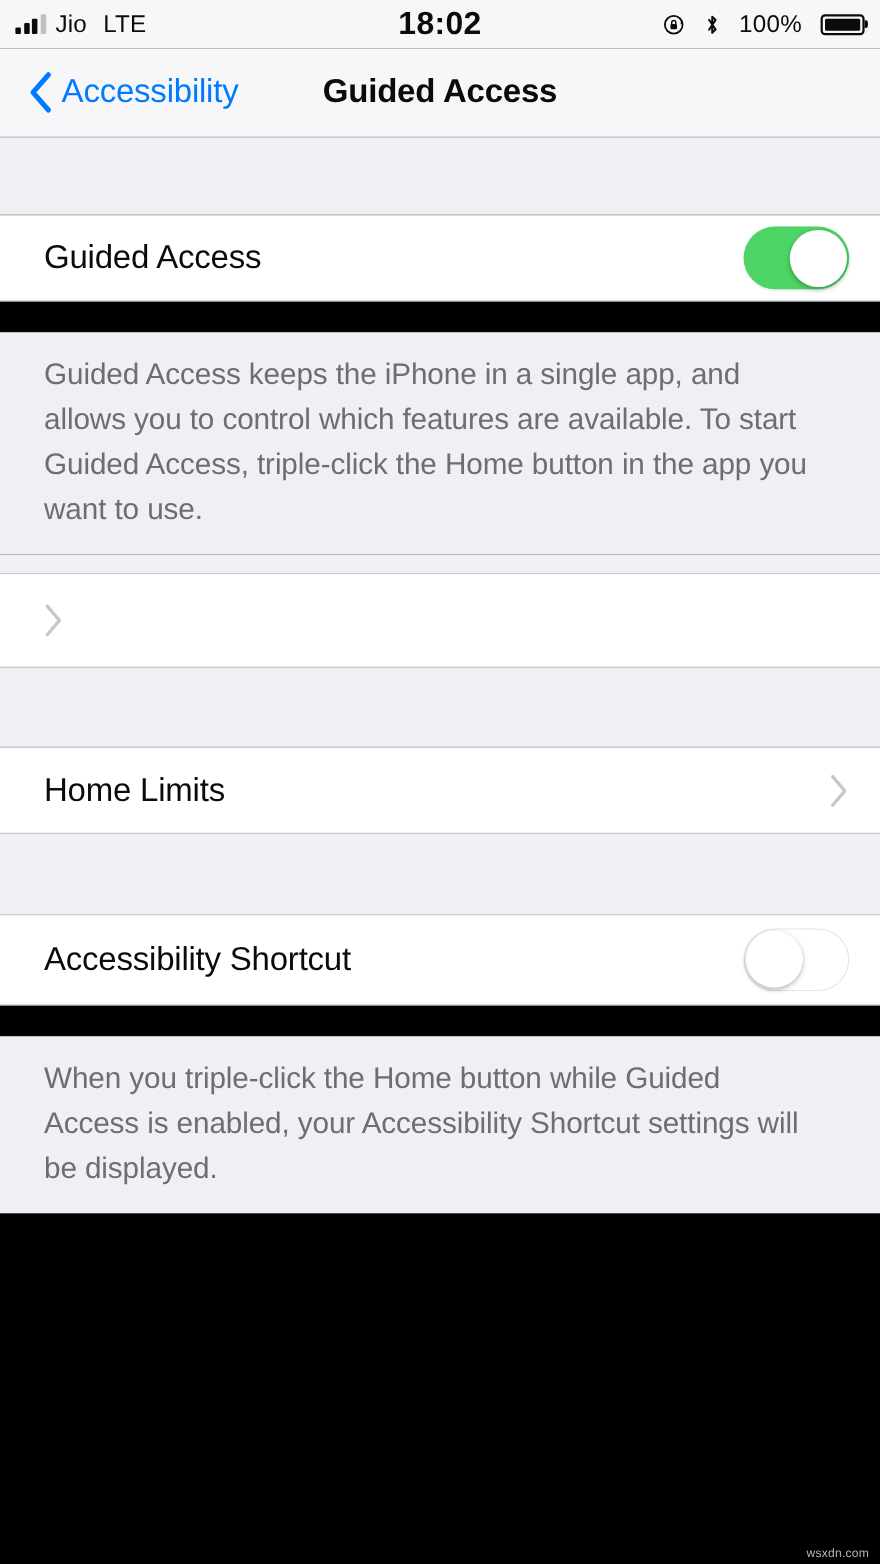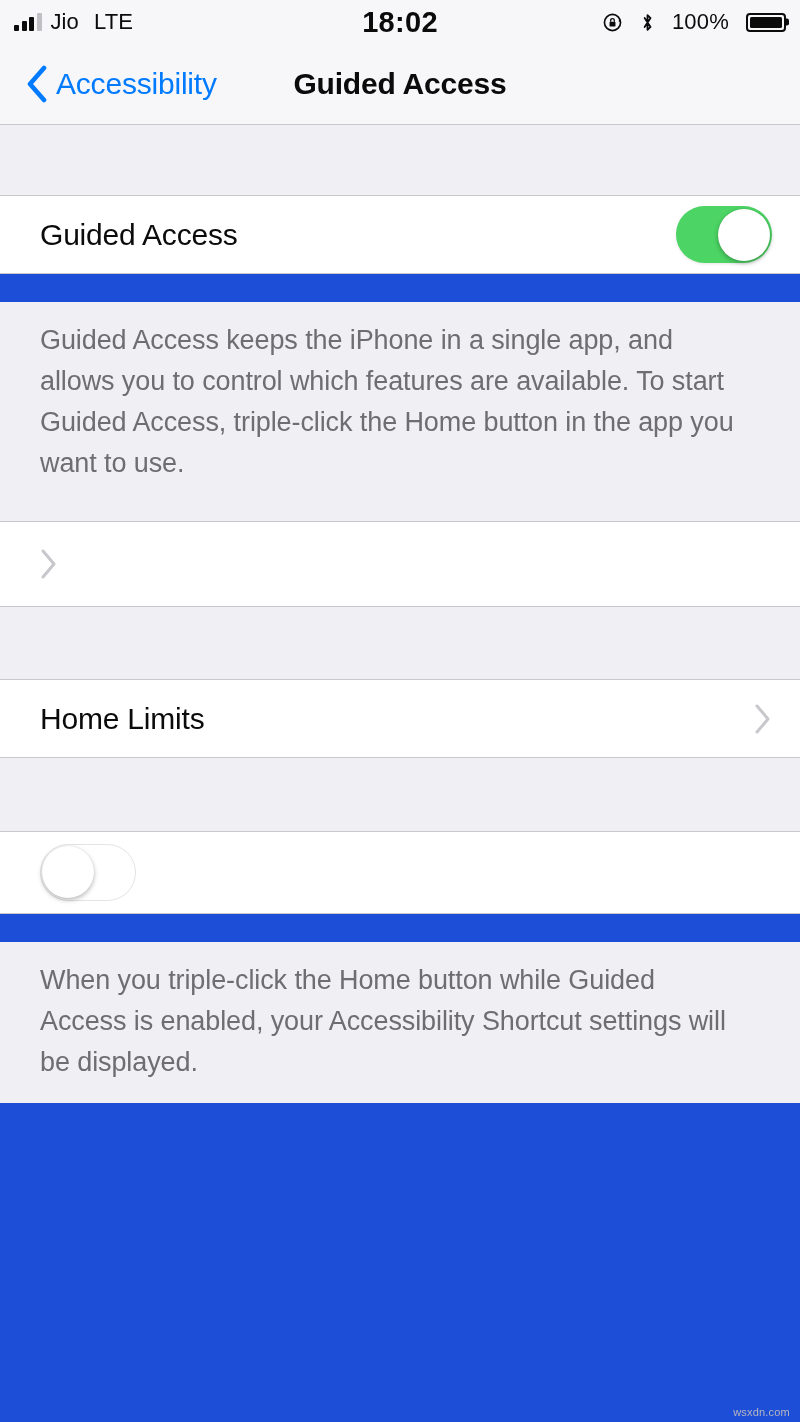--- a/index.html
+++ b/index.html
@@ -6,21 +6,21 @@
   html, body {
     width:800px; height:1422px;
     background:#EFEFF4;
     font-family:"Liberation Sans", sans-serif;
     -webkit-font-smoothing:antialiased;
     overflow:hidden;
   }
   #screen {
     position:relative;
     width:800px; height:1422px;
-    background:#1d4ed8;
+    background:#000000;
   }
 
   
   .statusbar {
     position:absolute; left:0; top:0; width:800px; height:44px;
     background:#F7F7F9;
     display:flex; align-items:center;
   }
   .sb-left {
     position:absolute; left:14px; top:0; height:44px;
@@ -217,20 +217,21 @@
     <div class="cell" style="height:79px">
       <span class="cell-label">Home Limits</span>
       <svg class="chevron-right" viewBox="0 0 18 32">
         <path d="M3 3 L14 16 L3 29" fill="none" stroke="#C7C7CC" stroke-width="3" stroke-linecap="round" stroke-linejoin="round"></path>
       </svg>
     </div>
 
     <div class="gap" style="height:73px"></div>
 
     <div class="cell" style="height:83px">
+      <span class="cell-label">Accessibility Shortcut</span>
       <span class="toggle off">
         <span class="knob"></span>
       </span>
     </div>
 
     <div class="footer-text">
       <span>When you triple-click the Home button while Guided Access is enabled, your Accessibility Shortcut settings will be displayed.</span>
     </div>
 
     <div class="filler"></div>

